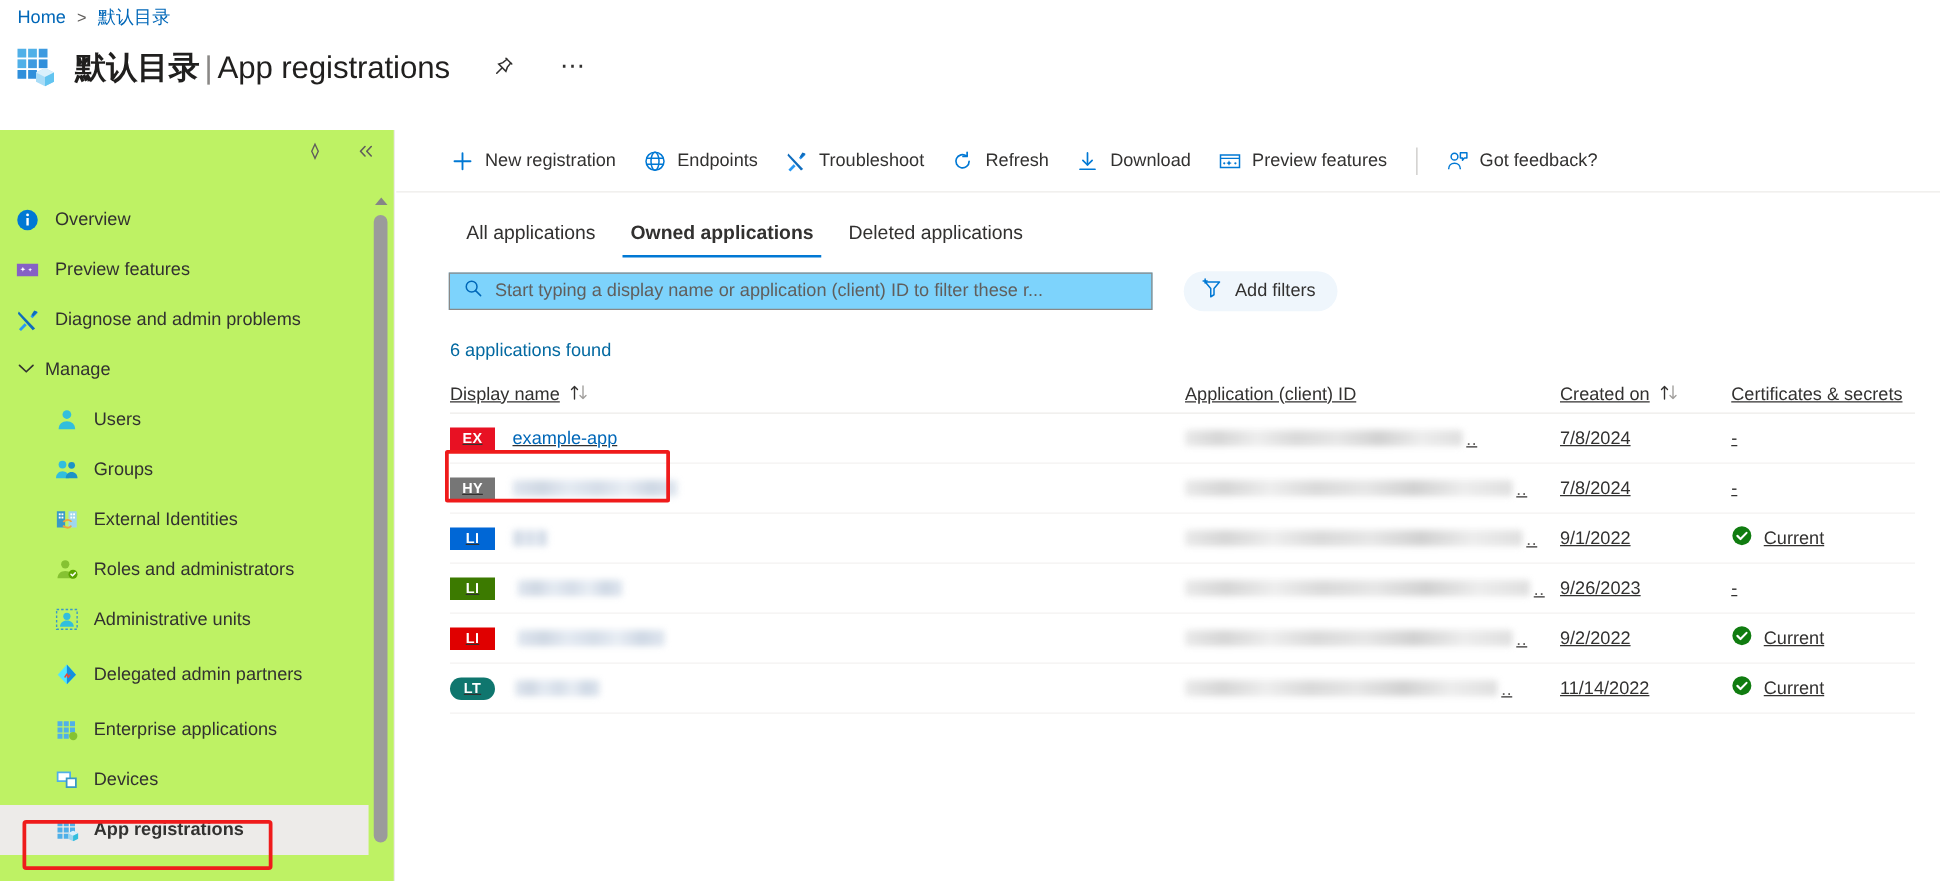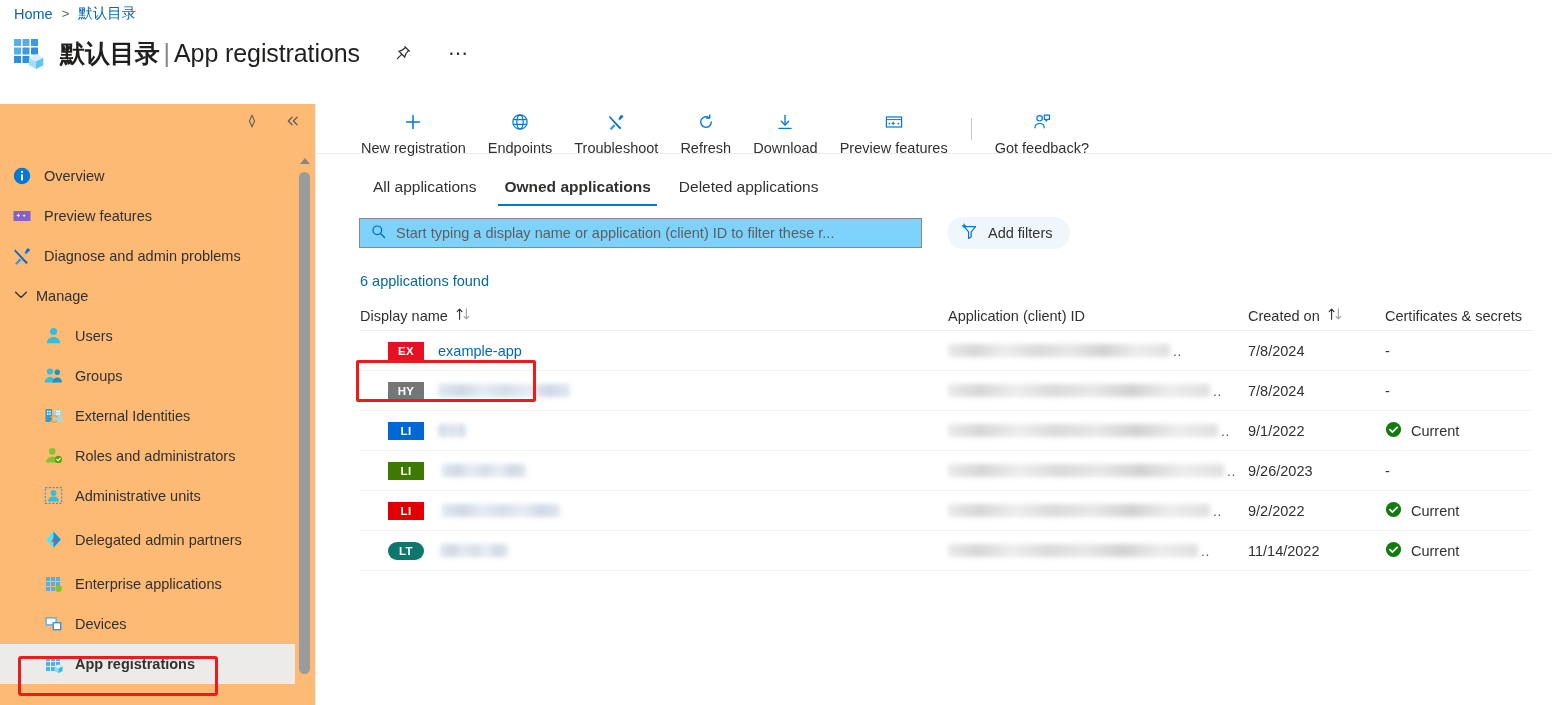--- a/index.html
+++ b/index.html
@@ -38,21 +38,21 @@
   .pin-icon { margin-left: 20px; width: 18px; height: 18px; cursor: pointer; }
   .dots-btn {
     margin-left: 22px; font-size: 20px; color: #323130;
     cursor: pointer; line-height: 10px; letter-spacing: 1px;
   }
 
   
   .leftnav {
     position: absolute; left: 0; top: 104px;
     width: 316px; height: 601px;
-    background: #fdba74;
+    background: #bef264;
     border-right: 1px solid #edebe9;
   }
   .nav-tools {
     position: absolute; right: 14px; top: 10px;
     display: flex; align-items: center; gap: 26px;
   }
   .nav-tool { cursor: pointer; color: #605e5c; display: flex; }
   .nav-list {
     position: absolute; top: 52px; left: 0; right: 20px; bottom: 0;
     overflow: hidden;
@@ -99,21 +99,21 @@
 
   .toolbar {
     position: relative; height: 50px;
     display: flex; align-items: center; gap: 0px;
     padding-left: 33px;
     border-bottom: 1px solid #edebe9;
   }
   .tb-btn {
     display: flex; align-items: center; gap: 9px;
     height: 32px; padding: 0 11px;
-    font-size: 14.5px; color: #323130; cursor: pointer; white-space: nowrap; flex-direction: column;
+    font-size: 14.5px; color: #323130; cursor: pointer; white-space: nowrap;
   }
   .tb-ico { width: 18px; height: 18px; display: block; flex: none; }
   .tb-divider { width: 1px; height: 22px; background: #c8c6c4; margin: 0 12px; }
 
   
   .tabs {
     display: flex; align-items: flex-end; gap: 0;
     padding-left: 42px; height: 52px;
   }
   .tab {
@@ -150,42 +150,42 @@
     font-size: 14.5px; color: #323130; cursor: pointer; white-space: nowrap;
   }
 
   
   .count {
     padding-left: 43px; margin-top: 24px;
     font-size: 14.5px; color: #0369a1;
   }
 
   
-  .table { margin-top: 12px; padding-left: 43px; padding-right: 20px; }
+  .table { margin-top: 12px; padding-left: 43px; padding-right: 20px; text-decoration: underline; }
   .trow { display: flex; align-items: center; }
   .thead { height: 30px; border-bottom: 1px solid #edebe9; }
   .th {
     font-size: 14.5px; color: #323130; display: flex;
     align-items: center; gap: 7px; white-space: nowrap;
   }
   .sort-ico { display: inline-block; }
   .c-name { width: 588px; flex: none; }
   .c-appid { width: 300px; flex: none; }
   .c-created { width: 137px; flex: none; }
   .c-cert { width: 180px; flex: none; }
 
   .tbody-row {
     height: 40px; border-bottom: 1px solid #f3f2f1;
     font-size: 14.5px; color: #323130;
   }
   .cell-name { display: flex; align-items: center; gap: 14px; }
   .badge {
     width: 36px; height: 18px; flex: none;
     display: flex; align-items: center; justify-content: center;
-    color: #fff; font-size: 11.5px; font-weight: bold; letter-spacing: 0.3px; margin-left: 28px;
+    color: #fff; font-size: 11.5px; font-weight: bold; letter-spacing: 0.3px;
   }
   .app-link { color: #0067b8; cursor: pointer; font-size: 14.5px; }
 
   
   .redact {
     display: inline-block; height: 13px; border-radius: 2px;
     background: linear-gradient(90deg,#dfe6ef 0%,#cdd6e2 18%,#e4eaf2 34%,
                  #d3dce7 52%,#e8edf4 68%,#ccd6e3 84%,#dfe6ef 100%);
     filter: blur(2.6px); opacity: 0.95; vertical-align: middle;
   }

